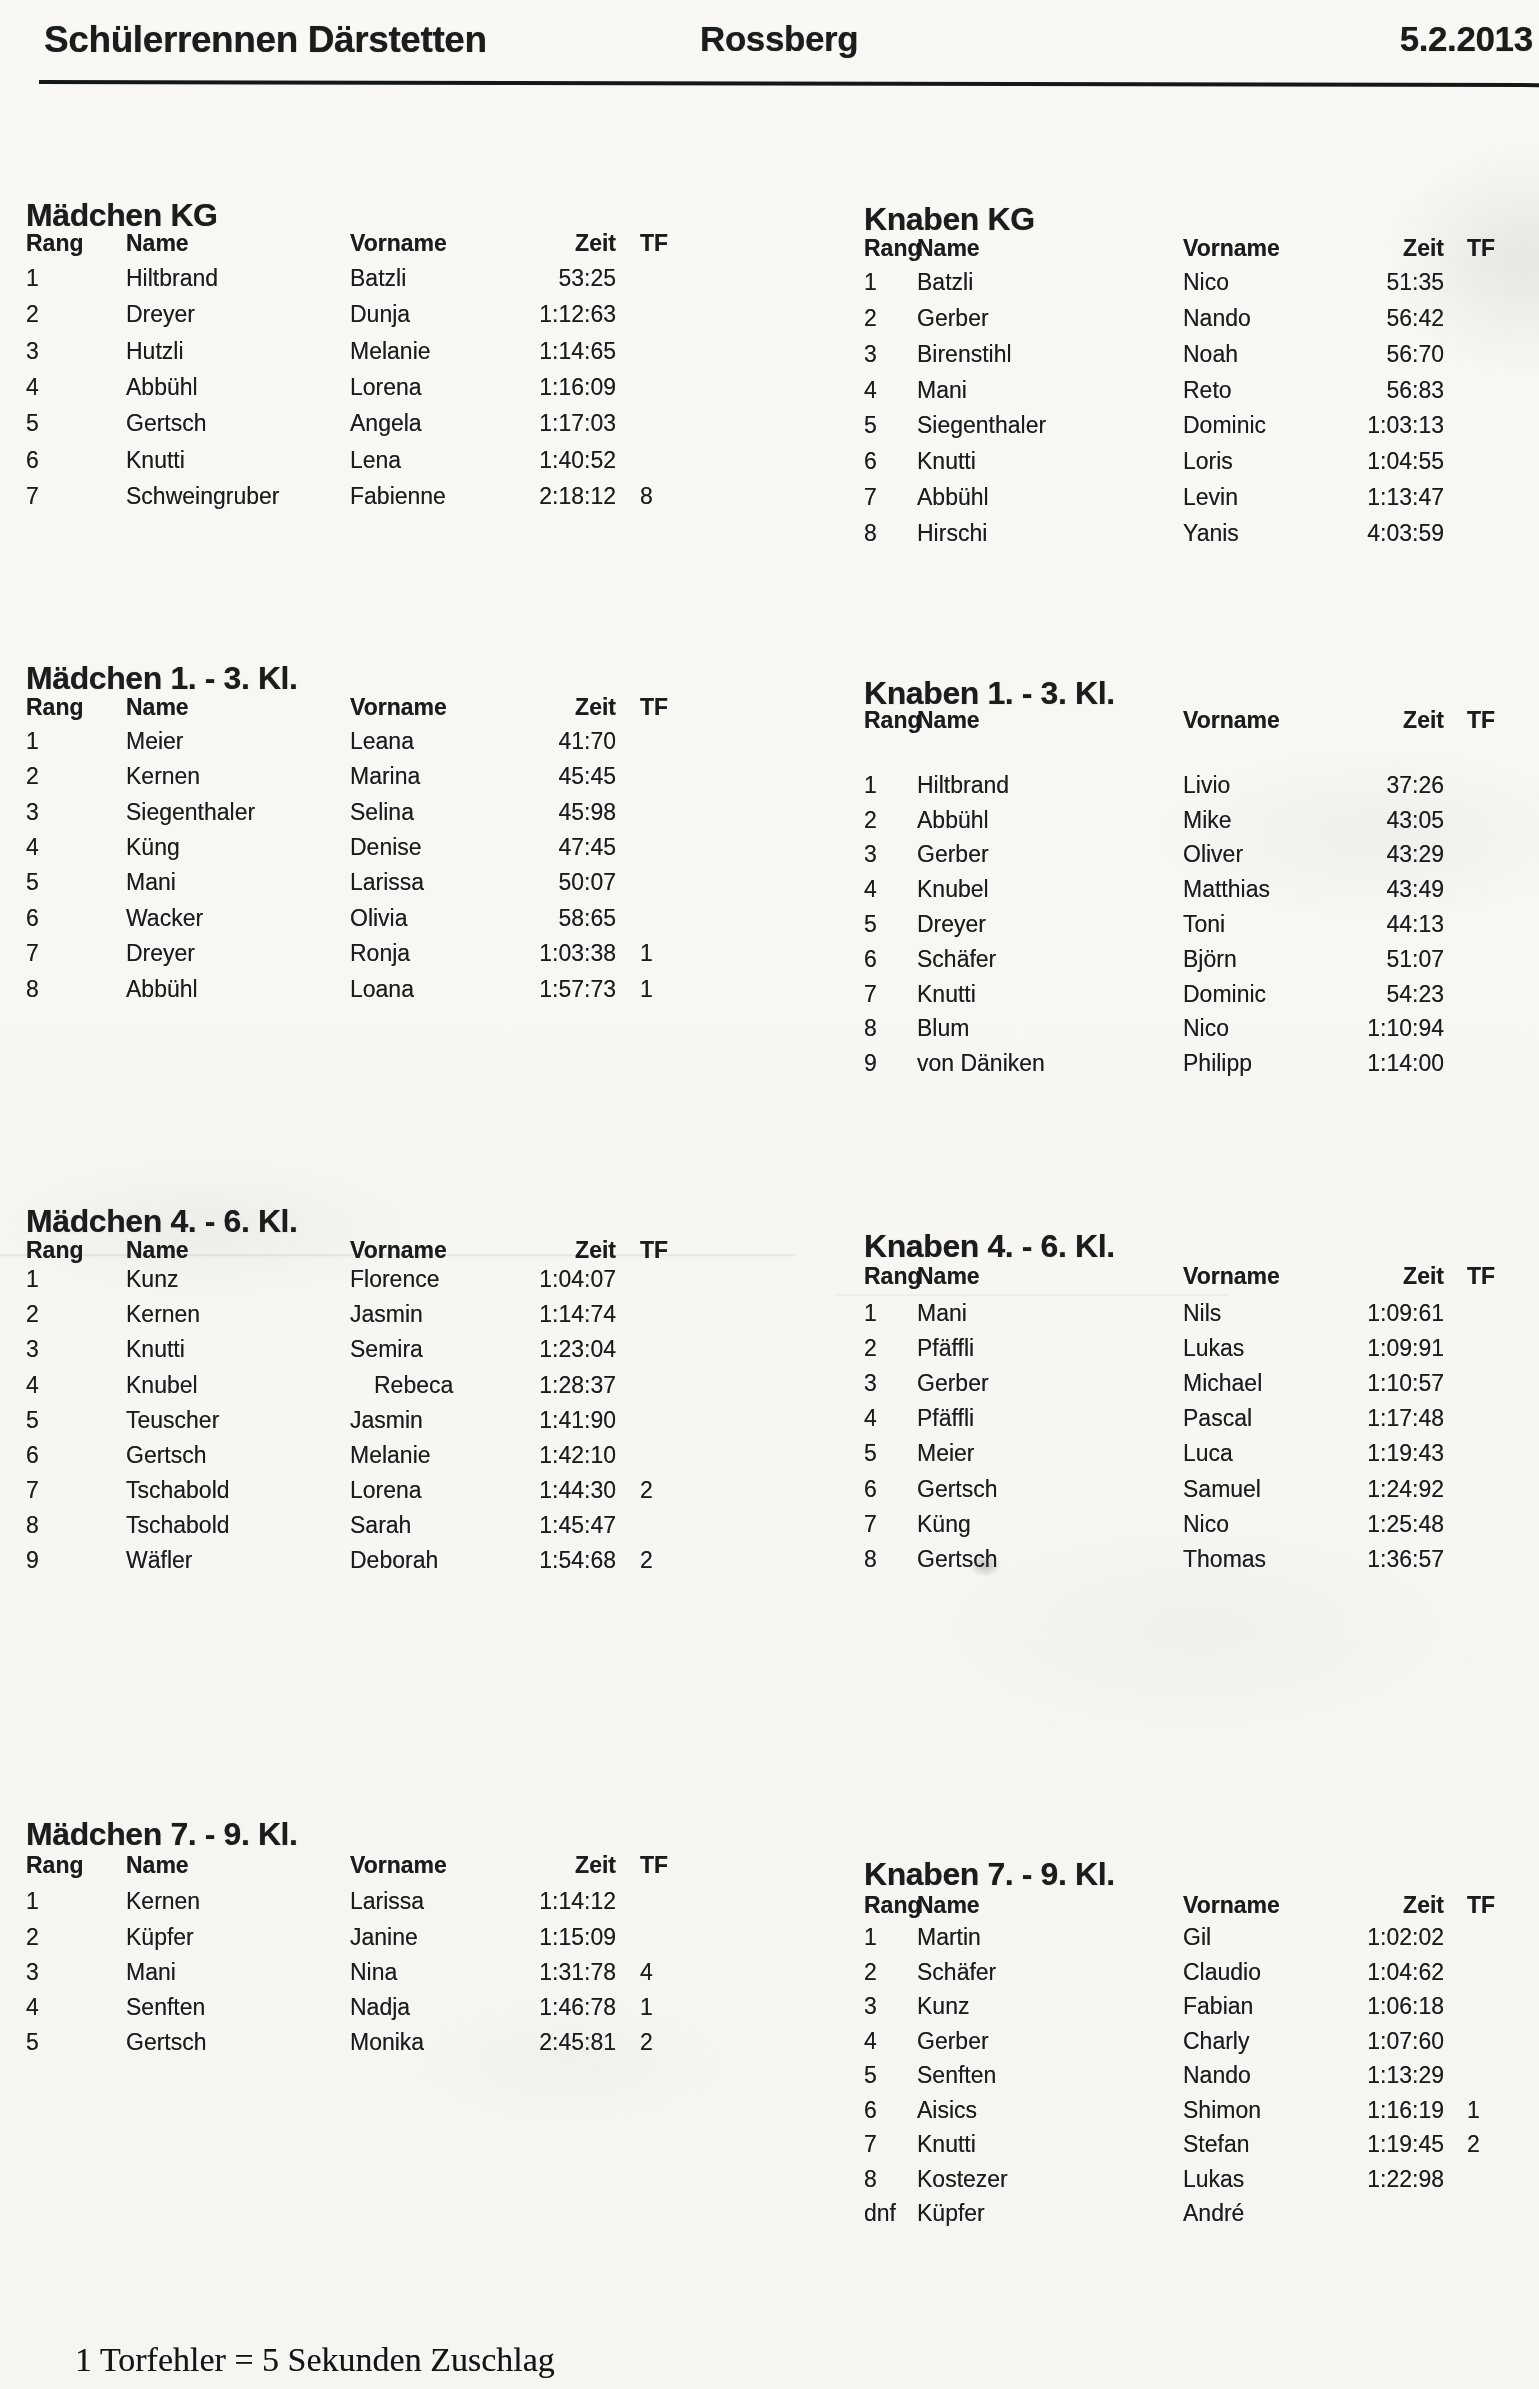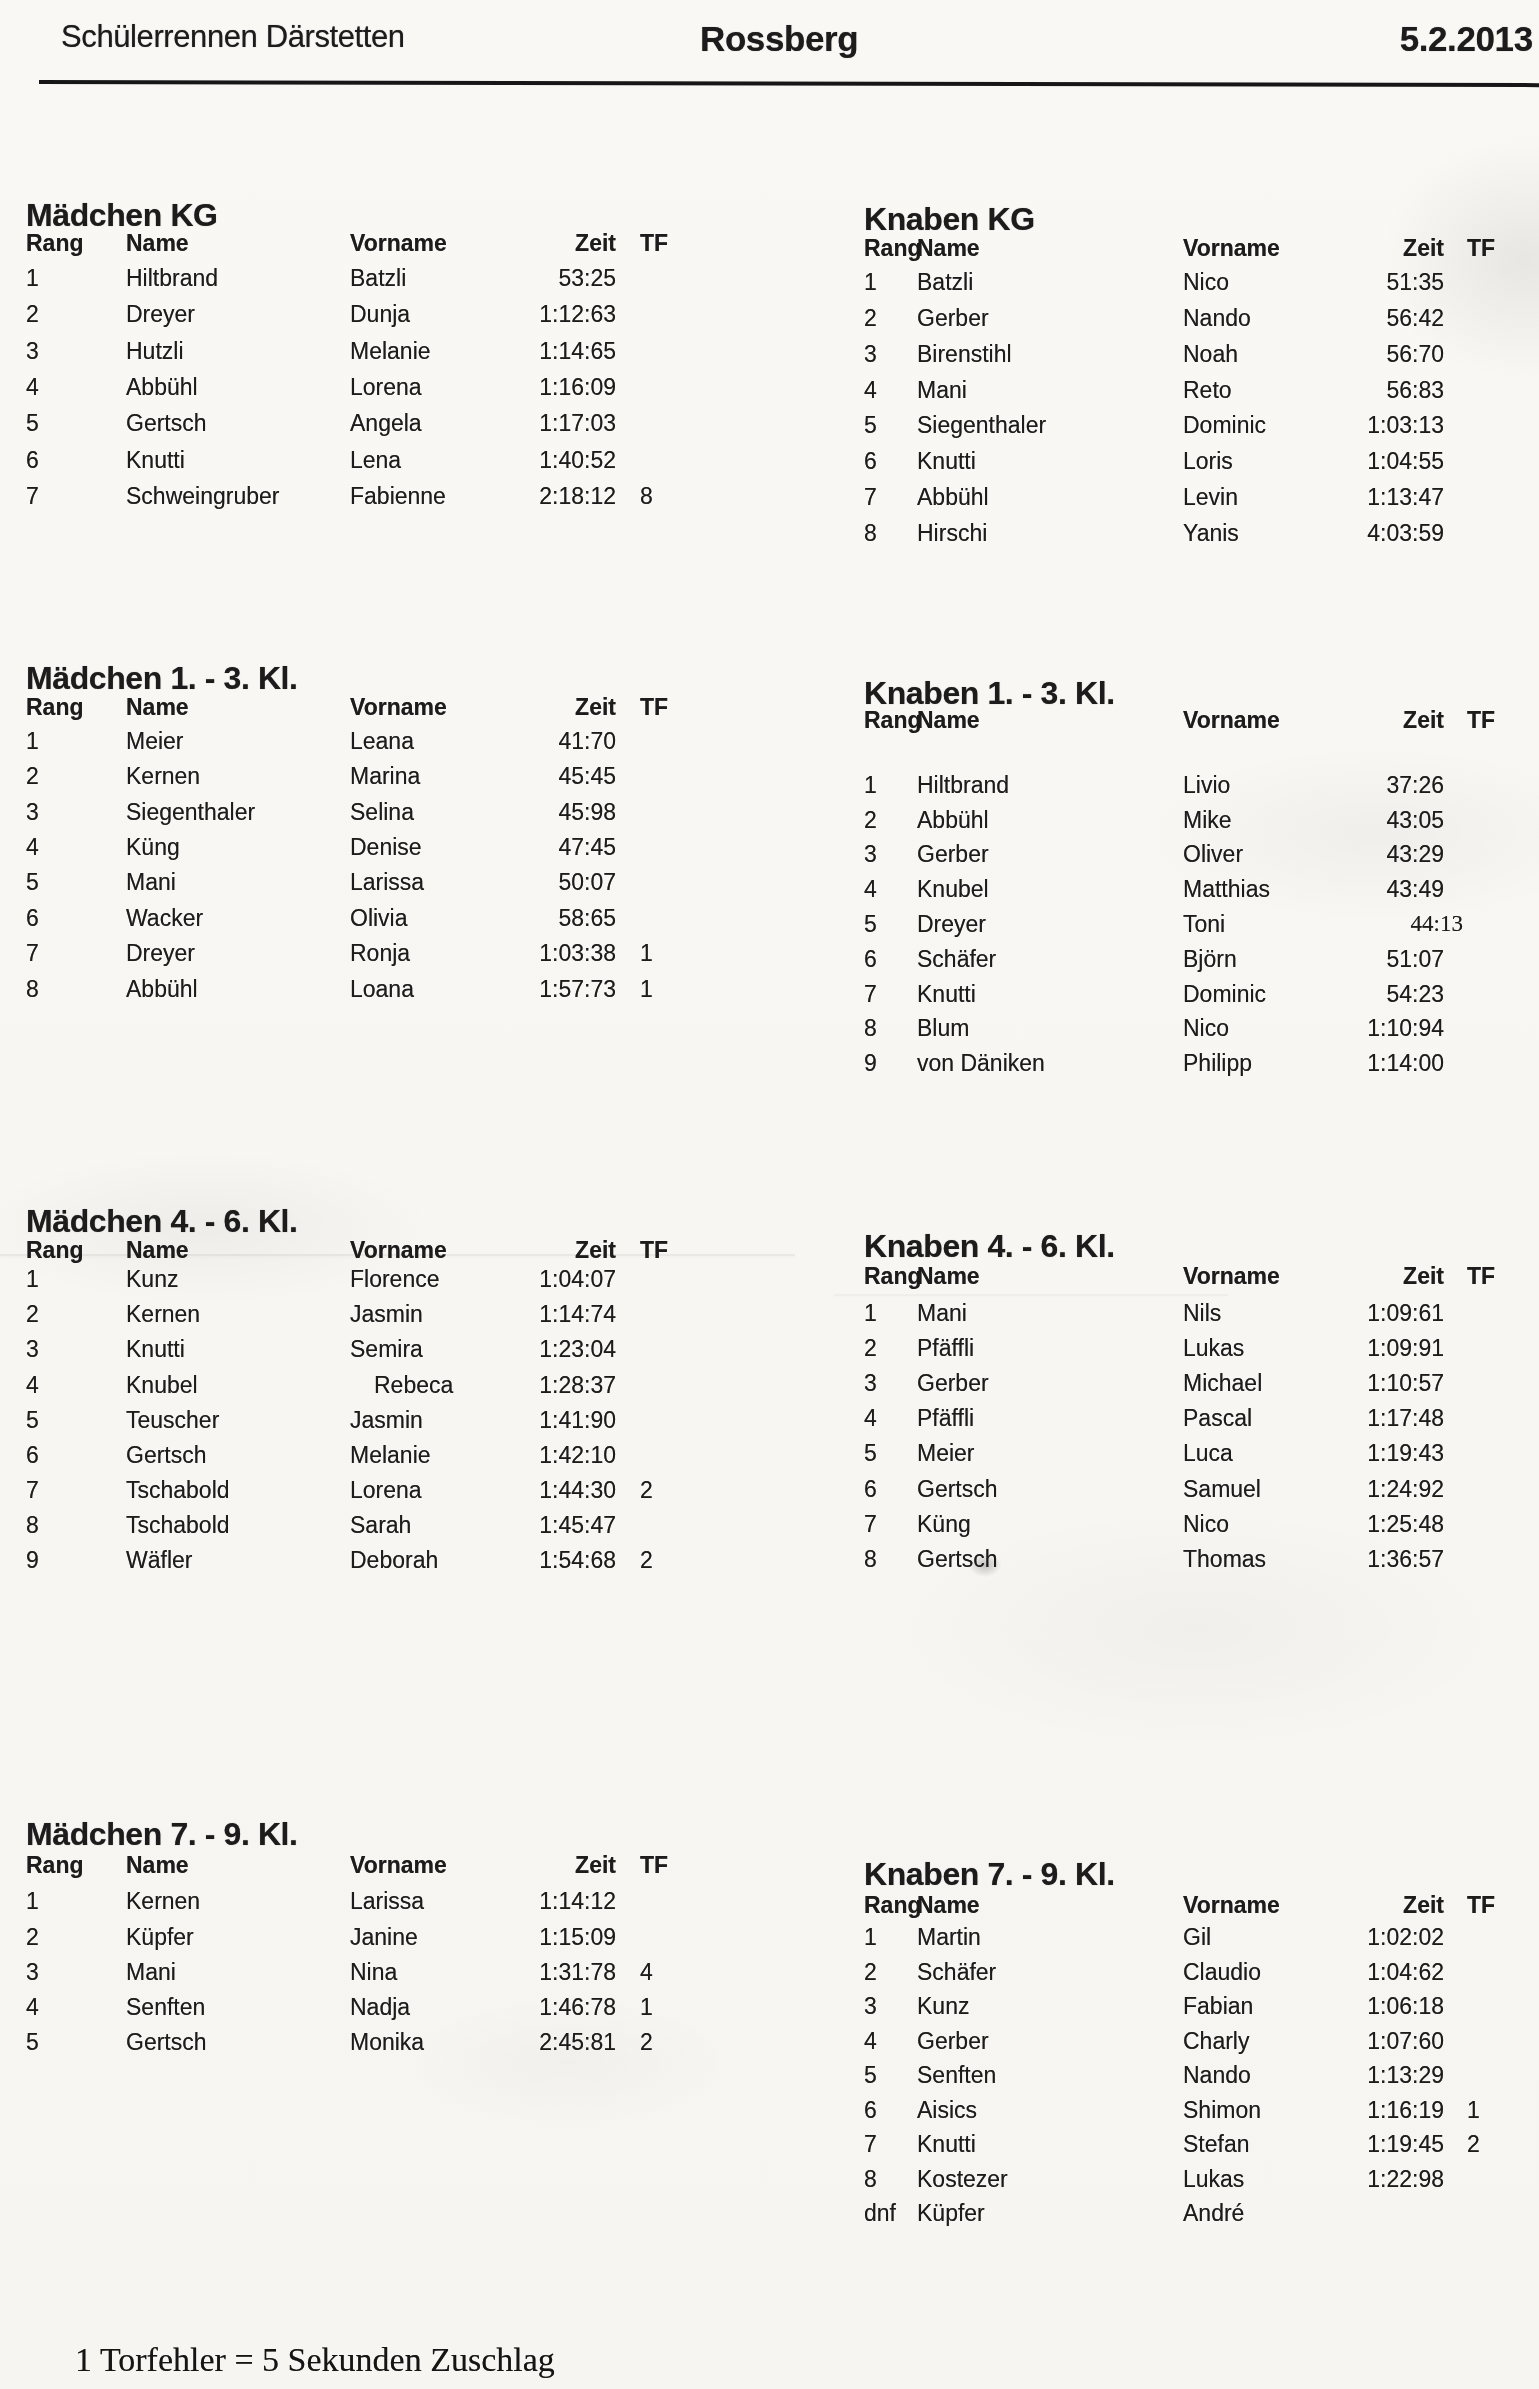--- a/index.html
+++ b/index.html
@@ -28,22 +28,22 @@
   }
   .crease {
     position: absolute;
     height: 1.6px;
     background: rgba(0,0,0,0.055);
     box-shadow: 0 1.6px 2.4px rgba(0,0,0,0.03);
   }
   
   .doc-header { position: absolute; top: 19px; left: 0; width: 100%; height: 55px; }
   .doc-title {
-    position: absolute; left: 61px; top: 0;
-    font-size: 31px; font-weight: 400; letter-spacing: -0.4px;
+    position: absolute; left: 44px; top: 0;
+    font-size: 37px; font-weight: 700; letter-spacing: -0.4px;
     text-shadow: 0 0 0.8px rgba(0,0,0,0.6);
   }
   .doc-location {
     position: absolute; left: 700px; top: 0;
     font-size: 35px; font-weight: 700; letter-spacing: -0.4px;
     text-shadow: 0 0 0.8px rgba(0,0,0,0.6);
   }
   .doc-date {
     position: absolute; right: 6.3px; top: 0;
     font-size: 35px; font-weight: 700; letter-spacing: -0.4px;
@@ -295,21 +295,21 @@
         <div class="trow" style="top: 201px;">
           <span class="cell" style="left: 0px;">4</span>
           <span class="cell" style="left: 53px;">Knubel</span>
           <span class="cell" style="left: 319px;">Matthias</span>
           <span class="cell c-zeit" style="left: 391px;">43:49</span>
         </div>
         <div class="trow" style="top: 236px;">
           <span class="cell" style="left: 0px;">5</span>
           <span class="cell" style="left: 53px;">Dreyer</span>
           <span class="cell" style="left: 319px;">Toni</span>
-          <span class="cell c-zeit" style="left: 410px; font-family: Liberation Serif, serif;">44:13</span>
+          <span class="cell c-zeit" style="left: 391px;">44:13</span>
         </div>
         <div class="trow" style="top: 271px;">
           <span class="cell" style="left: 0px;">6</span>
           <span class="cell" style="left: 53px;">Schäfer</span>
           <span class="cell" style="left: 319px;">Björn</span>
           <span class="cell c-zeit" style="left: 391px;">51:07</span>
         </div>
         <div class="trow" style="top: 306px;">
           <span class="cell" style="left: 0px;">7</span>
           <span class="cell" style="left: 53px;">Knutti</span>

